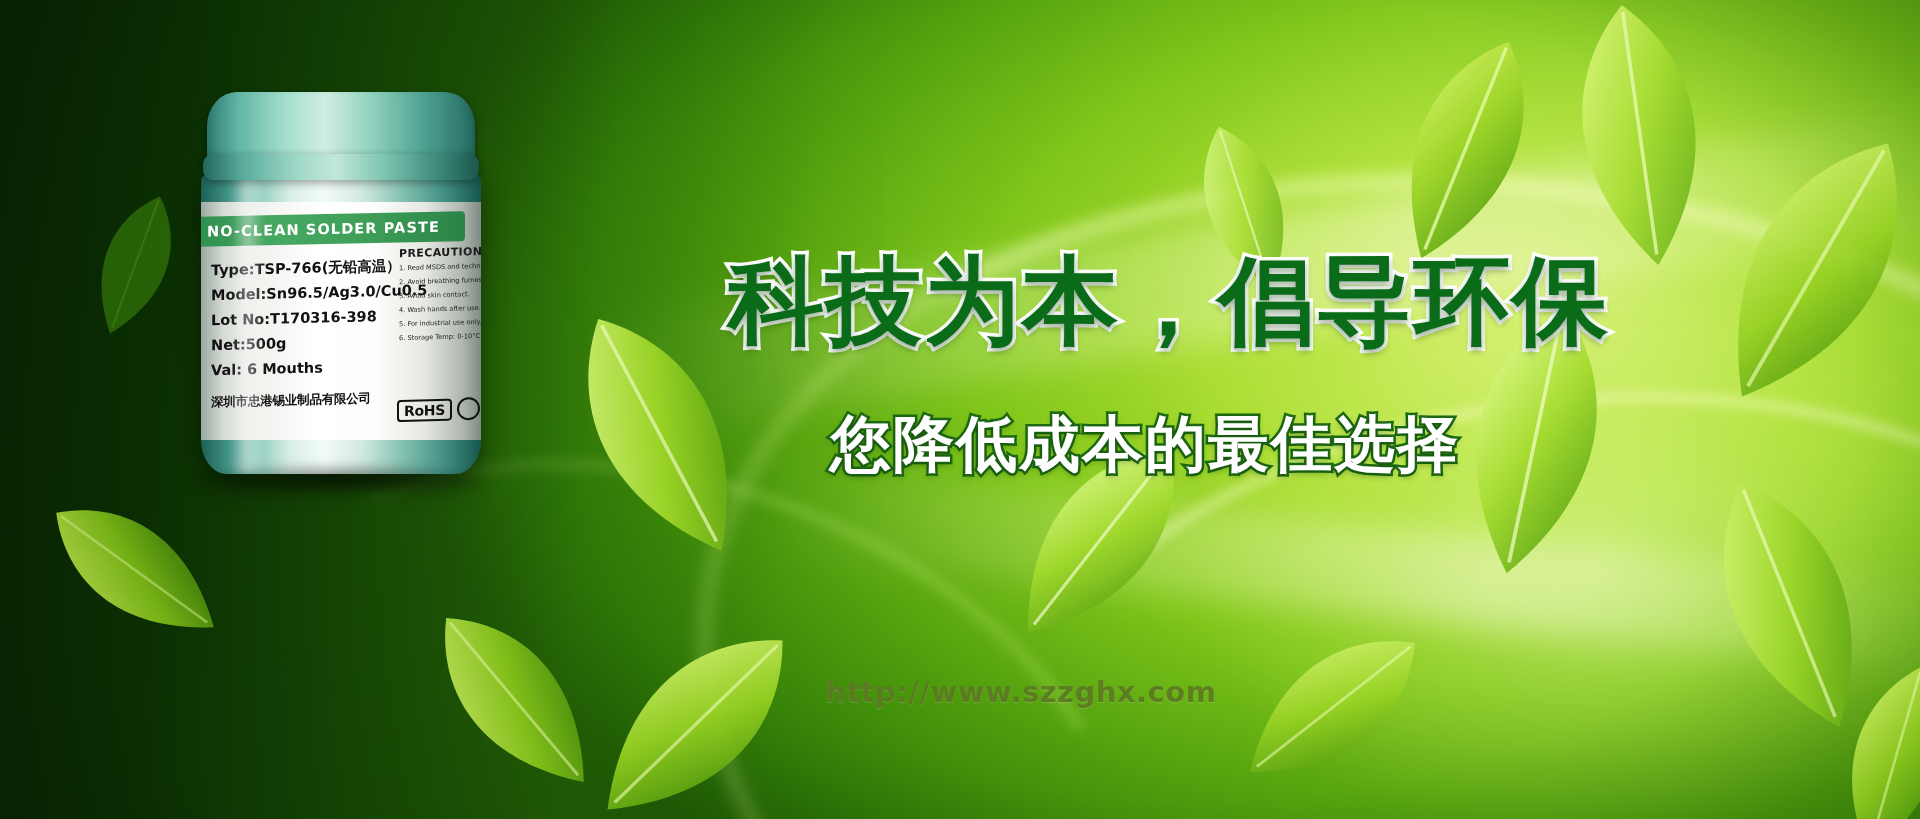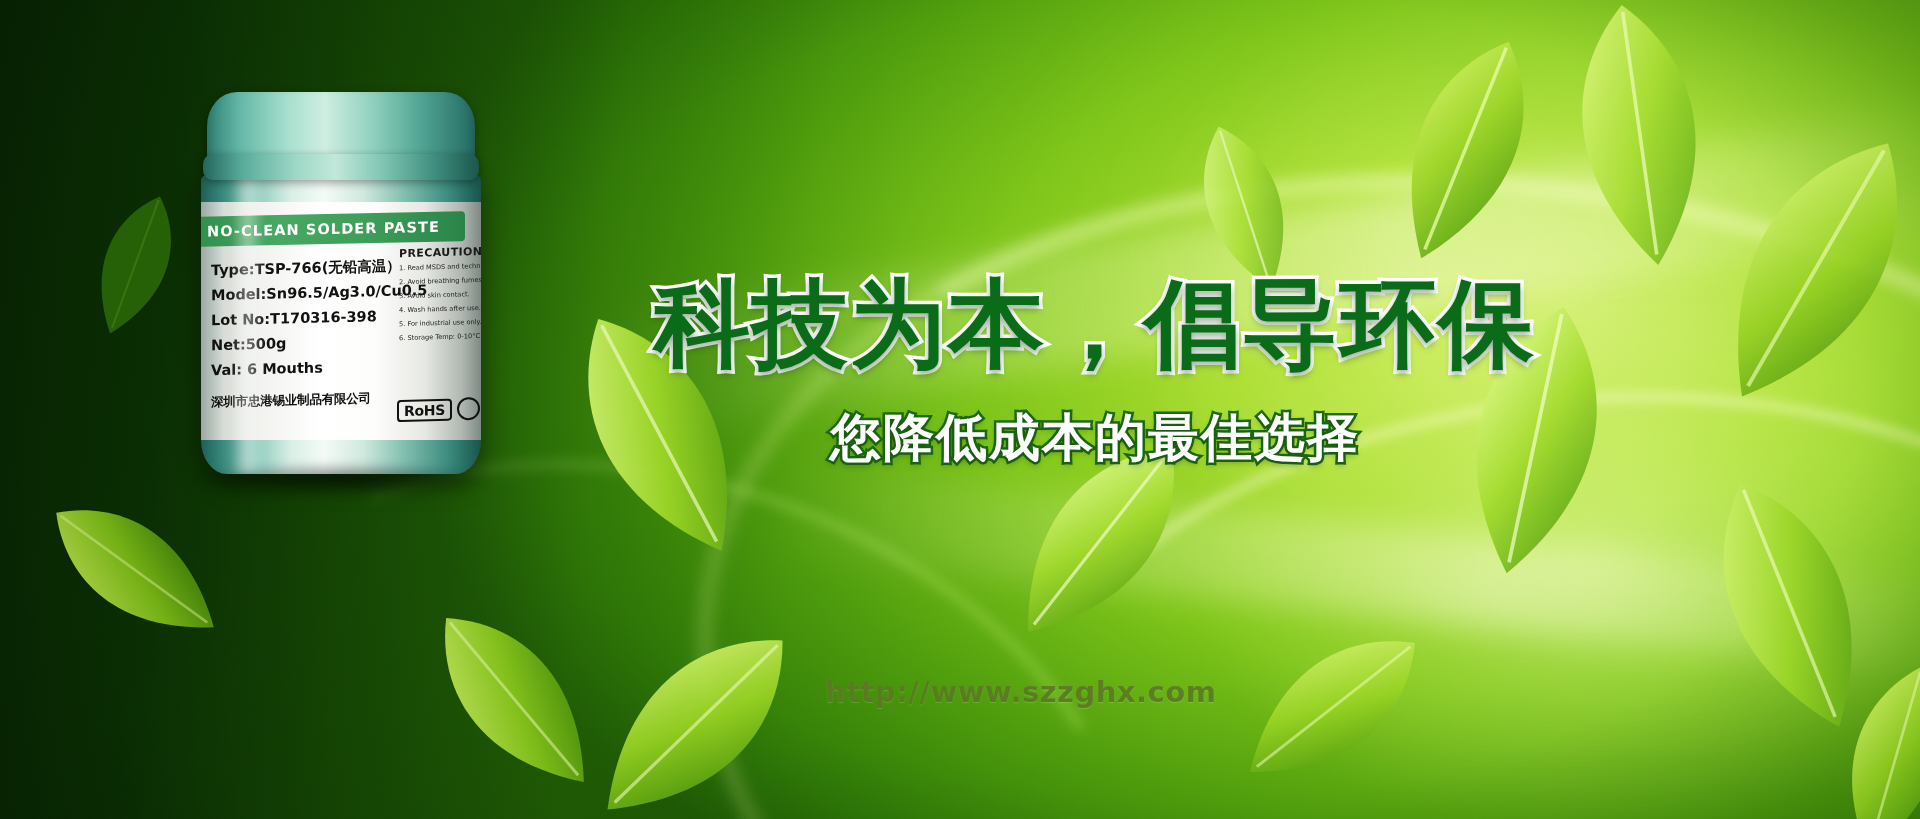--- a/index.html
+++ b/index.html
@@ -97,37 +97,36 @@
   
   .leaf {
     position: absolute;
     pointer-events: none;
   }
   .leaf svg { display: block; width: 100%; height: 100%; }
 
   
   .headline {
     position: absolute;
-    left: 654px;
+    left: 728px;
     top: 238px;
     font-size: 96px;
     font-weight: 700;
     letter-spacing: 2px;
     color: #0a6b19;
     white-space: nowrap;
     -webkit-text-stroke: 7px #ffffff;
     paint-order: stroke fill;
     text-shadow: 0 4px 7px rgba(10,50,5,0.40);
-    margin-top: 23px;
   }
   .subhead {
     position: absolute;
     left: 830px;
     top: 404px;
-    font-size: 51px;
+    font-size: 61px;
     font-weight: 700;
     letter-spacing: 2px;
     color: #ffffff;
     white-space: nowrap;
     -webkit-text-stroke: 5px #1d6b12;
     paint-order: stroke fill;
     text-shadow: 0 3px 6px rgba(10,50,5,0.38);
   }
   .site-url {
     position: absolute;

